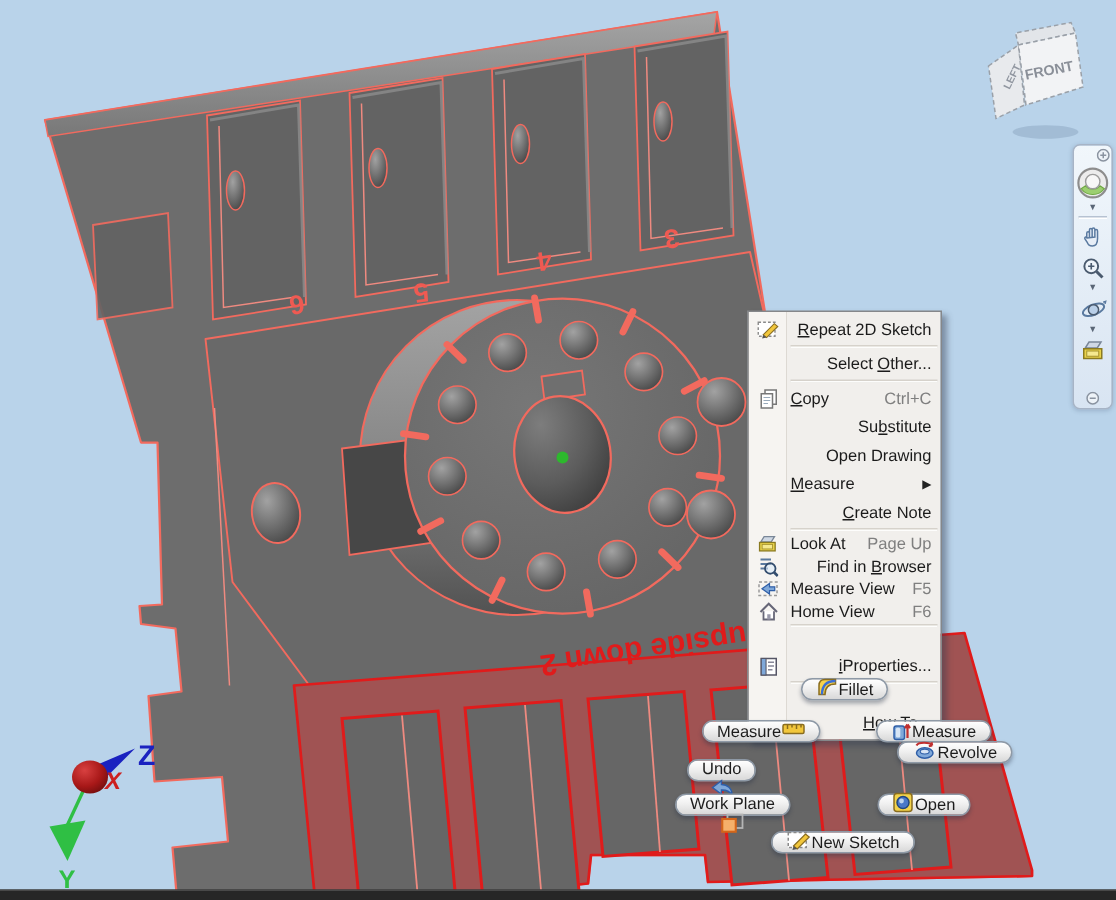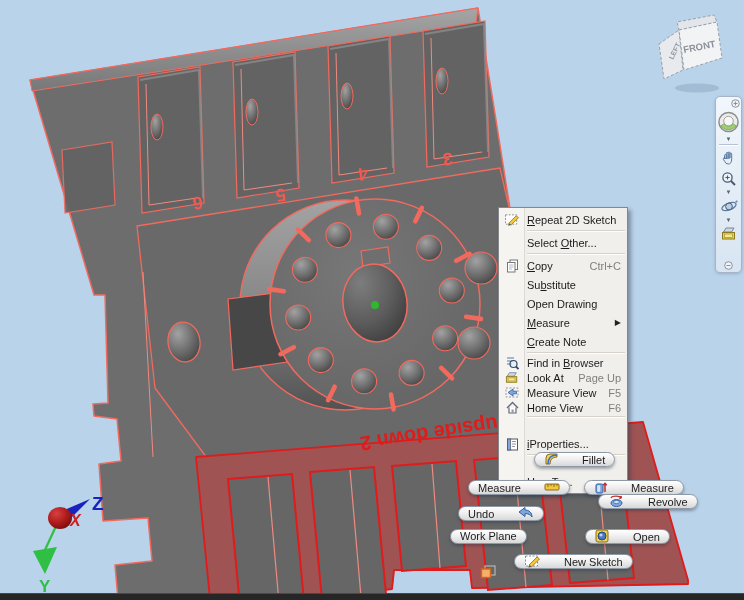--- a/index.html
+++ b/index.html
@@ -4,32 +4,32 @@
 <style>
   html,body{margin:0;padding:0;}
   #app{position:relative;width:744px;height:600px;background:#b9d3ea;overflow:hidden;
        font-family:"Liberation Sans",sans-serif;-webkit-user-select:none;user-select:none;}
   #scene{position:absolute;left:0;top:0;}
 
   
   #context-menu{position:absolute;left:498px;top:207px;width:130px;box-sizing:border-box;
     background:linear-gradient(to right,#f6f4f1 0px,#f6f4f1 25px,#ddd9d3 25px,#ddd9d3 26px,#f1efec 26px);
     border:1px solid #85878a;box-shadow:3px 3px 4px rgba(50,60,80,.45);padding:2px 0;font-size:11px;color:#1b1b1b;}
-  .mi{display:flex;align-items:center;height:19px;padding:0 6px 0 2px;cursor:default;}
+  .mi{display:flex;align-items:center;height:19px;padding:0 6px 0 2px;cursor:default;justify-content:space-between;}
   .mi.compact{height:15px;}
   .mi.tall{height:18px;margin-top:17px;}
   .mi .ic{width:22px;height:14px;flex:0 0 22px;display:flex;align-items:center;justify-content:center;}
   .mi .lbl{margin-left:4px;white-space:nowrap;}
   .mi .lbl u{text-decoration:underline;}
   .mi .sc{margin-left:auto;color:#7f7f7f;padding-left:8px;white-space:nowrap;}
   .mi .sub{margin-left:auto;font-size:8px;color:#222;}
   .msep{height:1px;margin:1px 2px 1px 28px;background:#d6d2cb;border-bottom:1px solid #fdfdfc;}
 
   
-  .pill{position:absolute;display:flex;align-items:center;gap:23px;height:15px;padding:0 9px;
+  .pill{position:absolute;display:flex;align-items:center;gap:0;height:15px;padding:0 9px;
     border:1px solid #8e99a6;border-radius:11px;
     background:linear-gradient(#ffffff,#f0f0f0 45%,#d8d8d8);
     box-shadow:0 2px 3px rgba(40,50,70,.40);font-size:11px;color:#1c1c1c;box-sizing:border-box;cursor:default;}
   .pill svg{flex:0 0 auto;}
 
   
   #navbar{position:absolute;left:715px;top:96px;width:27px;height:177px;box-sizing:border-box;
     border:1px solid #a7b4c6;border-radius:5px;
     background:linear-gradient(rgba(246,250,253,.92),rgba(219,230,243,.92));
     box-shadow:0 1px 3px rgba(60,80,110,.25);display:flex;flex-direction:column;align-items:center;padding:2px 0;}
@@ -242,38 +242,38 @@
         <span class="lbl"><u>M</u>easure</span>
         <span class="sub">▶</span>
       </div>
       <div class="mi">
         <span class="ic"></span>
         <span class="lbl"><u>C</u>reate Note</span>
       </div>
       <div class="msep"></div>
       <div class="mi compact">
         <span class="ic">
+          <svg width="16" height="13" viewBox="0 0 18 15">
+            <path d="M6 2 h8 l-2.5 4 h-8 Z" fill="#cfd8e4" stroke="#7a8798"></path>
+            <rect x="2.5" y="6.5" width="12" height="6.5" fill="#e8d24a" stroke="#8a7a20"></rect>
+            <rect x="4.5" y="8" width="8" height="3.5" fill="#f5e98f" stroke="#a89530" stroke-width=".7"></rect>
+          </svg>
+        </span>
+        <span class="lbl">Look At</span>
+        <span class="sc">Page Up</span>
+      </div>
+      <div class="mi compact">
+        <span class="ic">
           <svg width="14" height="14" viewBox="0 0 14 14">
             <path d="M2 2 h7 M2 5 h7 M2 8 h5" stroke="#5a7aa0" stroke-width="1.2"></path>
             <circle cx="8.5" cy="8" r="3.5" fill="rgba(220,235,250,.6)" stroke="#334d6e" stroke-width="1.2"></circle>
             <line x1="11" y1="10.5" x2="13.5" y2="13" stroke="#334d6e" stroke-width="1.8"></line>
           </svg>
         </span>
         <span class="lbl">Find in <u>B</u>rowser</span>
-      </div>
-      <div class="mi compact">
-        <span class="ic">
-          <svg width="16" height="13" viewBox="0 0 18 15">
-            <path d="M6 2 h8 l-2.5 4 h-8 Z" fill="#cfd8e4" stroke="#7a8798"></path>
-            <rect x="2.5" y="6.5" width="12" height="6.5" fill="#e8d24a" stroke="#8a7a20"></rect>
-            <rect x="4.5" y="8" width="8" height="3.5" fill="#f5e98f" stroke="#a89530" stroke-width=".7"></rect>
-          </svg>
-        </span>
-        <span class="lbl">Look At</span>
-        <span class="sc">Page Up</span>
       </div>
       <div class="mi compact">
         <span class="ic">
           <svg width="14" height="13" viewBox="0 0 14 13">
             <rect x="1" y="2" width="12" height="9" fill="none" stroke="#999" stroke-dasharray="2,1.5"></rect>
             <path d="M3 6.5 L8 3 v2.2 h3.5 v2.6 H8 V10 Z" fill="#7fa8d9" stroke="#2f5fa8" stroke-width=".8"></path>
           </svg>
         </span>
         <span class="lbl">Measure View</span>
         <span class="sc">F5</span>
@@ -322,21 +322,21 @@
         </svg></span>
 </div>
 <div class="pill" style="left:584px;top:480px;">
   <span><svg width="14" height="15" viewBox="0 0 14 15">
           <rect x="2" y="5" width="7" height="9" rx="1.5" fill="#7fa8d9" stroke="#2f5fa8"></rect>
           <rect x="3.2" y="6.2" width="3" height="6.5" rx="1" fill="#d7e5f5"></rect>
           <path d="M11 13 V4 M11 4 L9.3 6.4 M11 4 L12.7 6.4" stroke="#c03030" stroke-width="1.5" fill="none"></path>
         </svg></span>
   <span>Measure</span>
 </div>
-<div class="pill" style="left:458px;top:506px;">
+<div class="pill" style="left:458px;top:506px;flex-direction:column;">
   <span>Undo</span>
   <span><svg width="17" height="13" viewBox="0 0 17 13">
           <path d="M2 6 L8 1.5 L8 4 C12 4 15 6.5 15 11 C13.5 8.5 11 7.5 8 7.6 L8 10.5 Z" fill="#7fa8d9" stroke="#2f5fa8" stroke-width="1"></path>
         </svg></span>
 </div>
 <div class="pill" style="left:598px;top:494px;">
   <span><svg width="17" height="14" viewBox="0 0 17 14">
           <path d="M3 4 C4 1.5 12 1.5 13.5 4 M13.5 4 L13 1.8 M13.5 4 L11.2 4.4" stroke="#c03030" stroke-width="1.4" fill="none"></path>
           <ellipse cx="8.5" cy="9" rx="5.5" ry="3.5" fill="#7fa8d9" stroke="#2f5fa8"></ellipse>
           <ellipse cx="8.5" cy="8" rx="3" ry="1.6" fill="#d7e5f5" stroke="#2f5fa8" stroke-width=".7"></ellipse>

